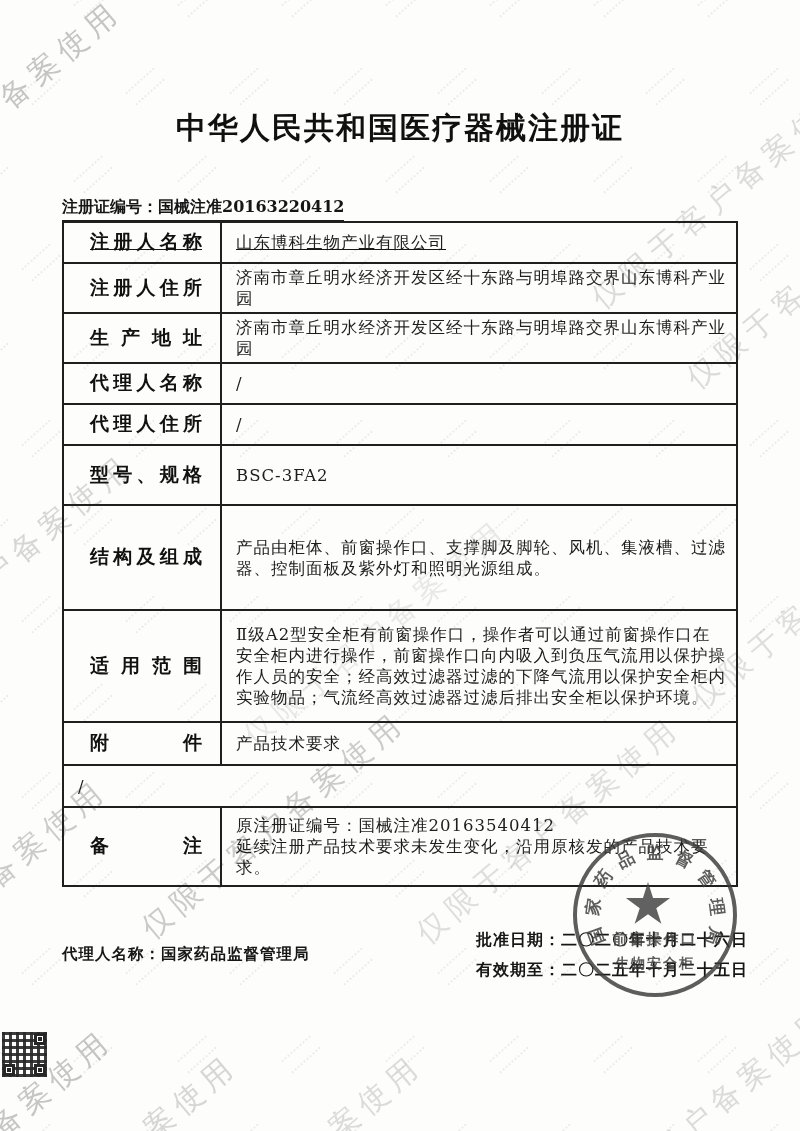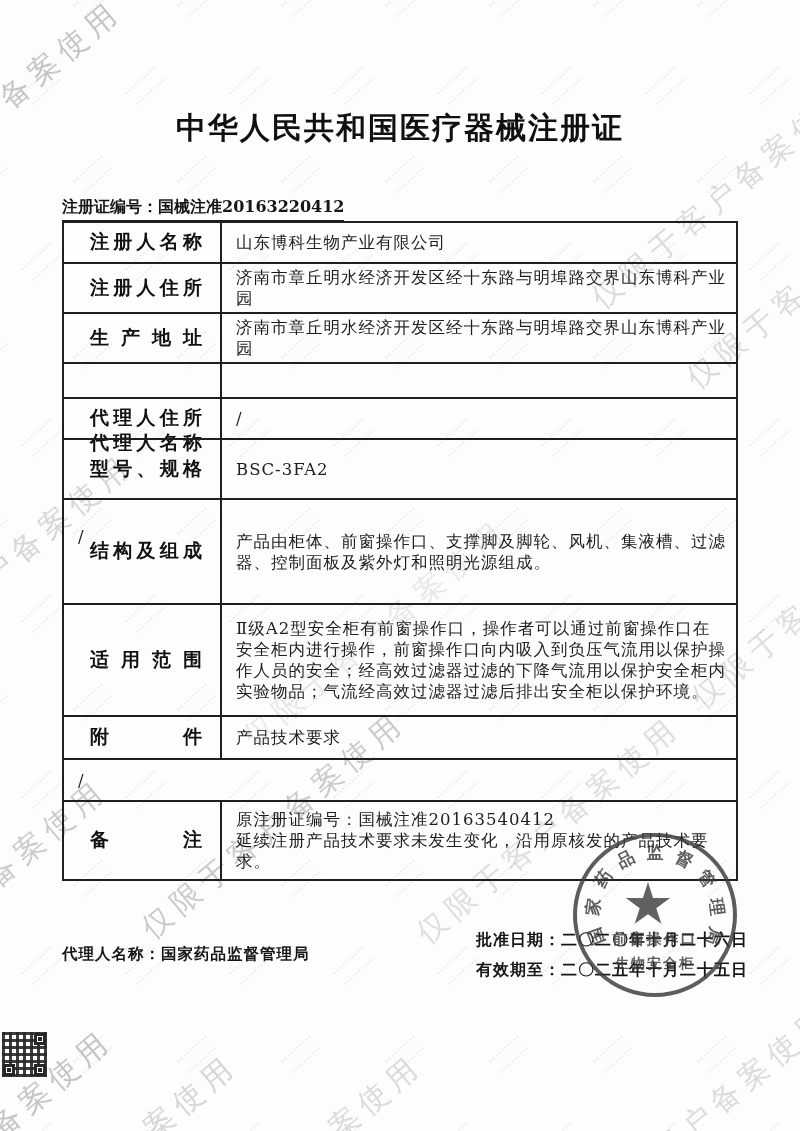--- a/index.html
+++ b/index.html
@@ -235,45 +235,45 @@
       <div class="wmark" style="left: 520px; top: 1099px; opacity: 0.3; color: rgb(143, 143, 143);">仅限于客户备案使用</div>
       <div class="wmark" style="left: 644px; top: 575px; opacity: 0.28; color: rgb(143, 143, 143);">仅限于客户备案使用</div>
     </div>
 
   <div class="content">
     <h1 class="title">中华人民共和国医疗器械注册证</h1>
 
     <div class="regline"><span>注册证编号：</span><span>国械注准20163220412</span></div>
 
     <div class="cert-table" id="cert-table">
+        <div class="trow" style="height: 41px; text-decoration: underline;">
+          <div class="tlabel">
+            <span class="jlabel">注册人名称</span>
+          </div>
+          <div class="tvalue">
+            <span>山东博科生物产业有限公司</span>
+          </div>
+        </div>
+        <div class="trow" style="height: 50px;">
+          <div class="tlabel">
+            <span class="jlabel">注册人住所</span>
+          </div>
+          <div class="tvalue">
+            <span>济南市章丘明水经济开发区经十东路与明埠路交界山东博科产业园</span>
+          </div>
+        </div>
+        <div class="trow" style="height: 50px;">
+          <div class="tlabel">
+            <span class="jlabel">生产地址</span>
+          </div>
+          <div class="tvalue">
+            <span>济南市章丘明水经济开发区经十东路与明埠路交界山东博科产业园</span>
+          </div>
+        </div>
         <div class="trow" style="height: 41px;">
-          <div class="tlabel">
-            <span class="jlabel">注册人名称</span>
-          </div>
-          <div class="tvalue">
-            <span>山东博科生物产业有限公司</span>
-          </div>
-        </div>
-        <div class="trow" style="height: 50px;">
-          <div class="tlabel">
-            <span class="jlabel">注册人住所</span>
-          </div>
-          <div class="tvalue">
-            <span>济南市章丘明水经济开发区经十东路与明埠路交界山东博科产业园</span>
-          </div>
-        </div>
-        <div class="trow" style="height: 50px;">
-          <div class="tlabel">
-            <span class="jlabel">生产地址</span>
-          </div>
-          <div class="tvalue">
-            <span>济南市章丘明水经济开发区经十东路与明埠路交界山东博科产业园</span>
-          </div>
-        </div>
-        <div class="trow" style="height: 35px; flex-direction: column;">
           <div class="tlabel">
             <span class="jlabel">代理人名称</span>
           </div>
           <div class="tvalue">
             <span>/</span>
           </div>
         </div>
         <div class="trow" style="height: 41px;">
           <div class="tlabel">
             <span class="jlabel">代理人住所</span>

